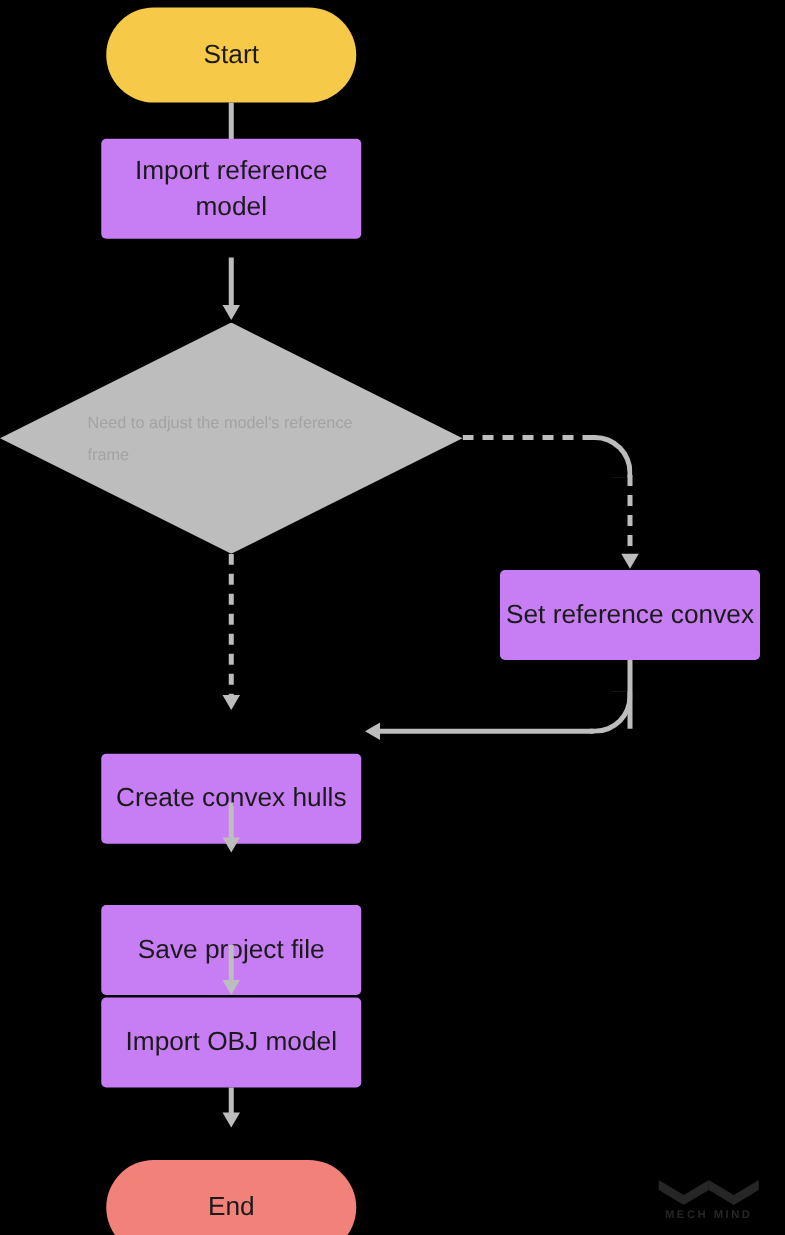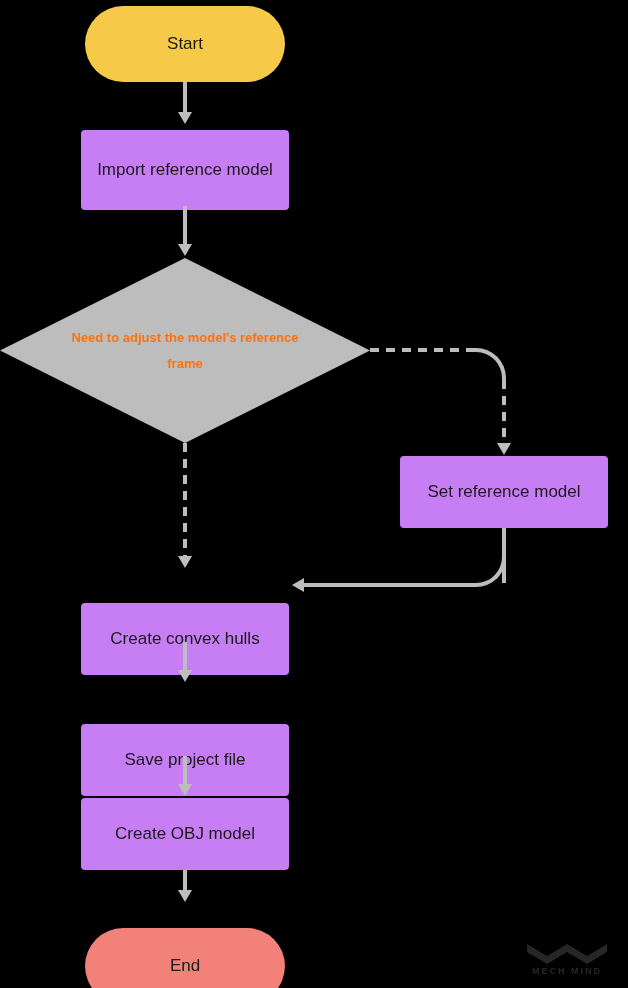--- a/index.html
+++ b/index.html
@@ -10,21 +10,21 @@
     position: relative;
     font-family: -apple-system, BlinkMacSystemFont, "Segoe UI", Arial, sans-serif;
     overflow: hidden;
   }
   .node {
     position: absolute;
     display: flex;
     align-items: center;
     justify-content: center;
     text-align: center;
-    font-size: 17px;
+    font-size: 21px;
     color: #1a1a1a;
     line-height: 1.4;
   }
   .terminal-start {
     background: #f7c948;
     border-radius: 38px;
     width: 200px;
     height: 76px;
   }
   .terminal-end {
@@ -57,26 +57,24 @@
     background: #bdbdbd;
     clip-path: polygon(50% 0, 100% 50%, 50% 100%, 0 50%);
   }
   .decision-text {
     position: absolute;
     width: 100%;
     height: 100%;
     display: flex;
     align-items: center;
     justify-content: center;
-    text-align: center;
     font-size: 13px;
-    color: #f97316;
+    color: #a3a3a3;
     line-height: 2;
     padding: 0 70px;
-    font-weight: bold;
   }
   .arrow-line {
     position: absolute;
     background: #bdbdbd;
   }
   .arrow-head {
     position: absolute;
     width: 0;
     height: 0;
   }
@@ -123,42 +121,42 @@
 </head>
 <body>
 
 <div class="node terminal-start" style="left:85px; top:6px;">
   <span>Start</span>
 </div>
 
 <div class="arrow-line" style="left:183px; top:82px; width:4px; height:32px;"></div>
 <div class="arrow-head arrow-down" style="left:178px; top:112px;"></div>
 
-<div class="node process-tall" style="left:81px; top:130px;align-items:center;">
+<div class="node process-tall" style="left:81px; top:111px;align-items:center;">
   <span>Import reference model</span>
 </div>
 
 <div class="arrow-line" style="left:183px; top:206px; width:4px; height:40px;"></div>
 <div class="arrow-head arrow-down" style="left:178px; top:244px;"></div>
 
 <div class="decision-wrap" style="left:0px; top:258px;">
   <div class="decision-shape"></div>
   <div class="decision-text">Need to adjust the model's reference frame</div>
 </div>
 
 <div class="dash-v" style="left:183px; top:443px; height:115px;"></div>
 <div class="arrow-head arrow-down" style="left:178px; top:556px;"></div>
 
 <div class="dash-h" style="left:370px; top:348px; width:105px;"></div>
 <div class="curve" style="left:472px; top:348px; width:34px; height:34px; border-left:none; border-bottom:none; border-top-right-radius:30px;"></div>
 <div class="dash-v" style="left:502px; top:380px; height:65px;"></div>
 <div class="arrow-head arrow-down" style="left:497px; top:443px;"></div>
 
 <div class="node process" style="left:400px; top:456px;">
-  <span>Set reference model</span>
+  <span>Set reference convex</span>
 </div>
 
 <div class="arrow-line" style="left:502px; top:528px; width:4px; height:55px;"></div>
 <div class="curve" style="left:472px; top:553px; width:34px; height:34px; border-left:none; border-top:none; border-bottom-right-radius:30px;"></div>
 <div class="arrow-line" style="left:303px; top:583px; width:172px; height:4px;"></div>
 <div class="arrow-head arrow-left" style="left:292px; top:578px;"></div>
 
 <div class="node process" style="left:81px; top:570px;margin-top:33px;">
   <span>Create convex hulls</span>
 </div>
@@ -167,21 +165,21 @@
 <div class="arrow-head arrow-down" style="left:178px; top:670px;"></div>
 
 <div class="node process" style="left:81px; top:684px;margin-top:40px;">
   <span>Save project file</span>
 </div>
 
 <div class="arrow-line" style="left:183px; top:756px; width:4px; height:30px;"></div>
 <div class="arrow-head arrow-down" style="left:178px; top:784px;"></div>
 
 <div class="node process" style="left:81px; top:798px;">
-  <span>Create OBJ model</span>
+  <span>Import OBJ model</span>
 </div>
 
 <div class="arrow-line" style="left:183px; top:870px; width:4px; height:22px;"></div>
 <div class="arrow-head arrow-down" style="left:178px; top:890px;"></div>
 
 <div class="node terminal-end" style="left:85px; top:928px;">
   <span>End</span>
 </div>
 
 <div class="watermark">

